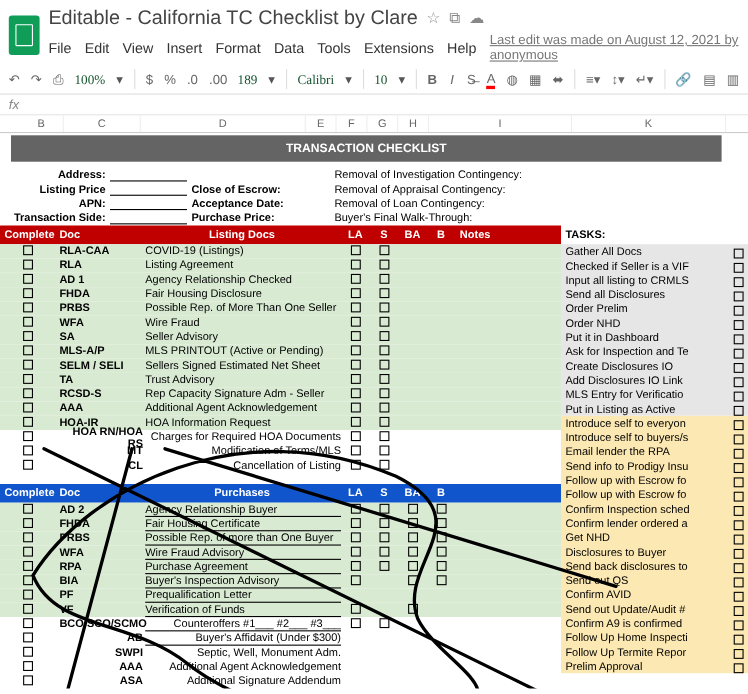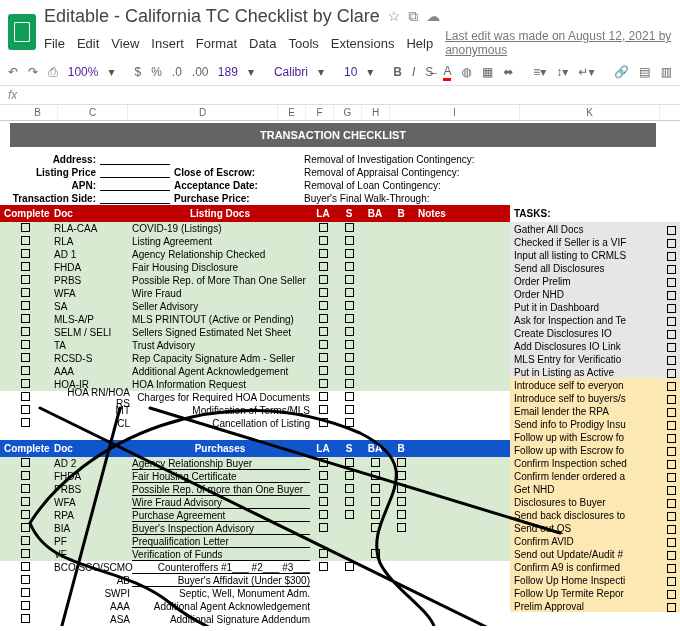--- a/index.html
+++ b/index.html
@@ -10,21 +10,21 @@
   .sheets-logo::after { content:""; position:absolute; inset:8px 6px; border:1.5px solid #fff; border-radius:1px; }
   .title-area { flex: 1; }
   .doc-title { font-size: 18px; color: #444; display: flex; align-items: center; gap: 8px; }
   .title-icons { display: flex; gap: 8px; color: #888; font-size: 14px; }
   .menu-row { display: flex; gap: 12px; font-size: 13px; color: #333; margin-top: 2px; align-items: center; }
   .last-edit { color: #777; text-decoration: underline; font-size: 12px; }
   
   .toolbar { display: flex; align-items: center; gap: 10px; padding: 4px 8px; border-bottom: 1px solid #ddd; font-size: 12px; color: #555; }
   .toolbar .sep { width:1px; height:18px; background:#ddd; }
   .toolbar .ico { width:16px; text-align:center; color:#666; cursor:pointer; }
-  .toolbar select, .toolbar .sel { border:none; font-size:12px; color:#4c1d95; background:none; }
+  .toolbar select, .toolbar .sel { border:none; font-size:12px; color:#14532d; background:none;font-family:Liberation Serif, serif; }
   
   .fx-row { display:flex; align-items:center; border-bottom:1px solid #ddd; padding:2px 8px; font-size:12px; color:#888; }
   .fx-row .fx { font-style:italic; margin-right:10px; }
   
   .col-headers { display:flex; border-bottom:1px solid #ccc; background:#fff; font-size:10px; color:#666; }
   .ch { text-align:center; border-right:1px solid #eee; padding:2px 0; }
   
   .sheet { position:relative; }
   
   .banner { background:#646464; color:#fff; font-weight:bold; text-align:center; padding:6px 0; font-size:11px; margin:2px 24px 6px 10px; }
@@ -37,21 +37,21 @@
   
   .section-header { display:flex; font-weight:bold; color:#fff; font-size:10px; }
   .section-header.red { background:#c00000; }
   .section-header.blue { background:#1155cc; }
   .sh { padding:3px 4px; }
   
   .row { display:flex; font-size:10px; align-items:center; height:13px; }
   .row.green { background:#d9ead3; }
   .row.white { background:#fff;text-align:right; }
   .c-complete { width:50px; text-align:center; }
-  .c-doc { width:80px; padding-left:4px; font-weight:normal; }
+  .c-doc { width:80px; padding-left:4px; font-weight:bold; }
   .c-listing { width:180px; padding-left:2px; }
   .c-la, .c-s, .c-ba, .c-b { width:26px; text-align:center; }
   .c-notes { width:60px; }
   .chk { display:inline-block; width:9px; height:9px; border:1.2px solid #000; }
   .ul { border-bottom:1px solid #000; display:inline-block; width:100%; }
   
   .tasks-header { font-weight:bold; padding:3px 4px; font-size:10px; background:#fff; }
   .task-row { display:flex; align-items:flex-end; font-size:10px; height:13px; padding-left:4px; }
   .task-row .txt { flex:1; white-space:nowrap; overflow:hidden; }
   .task-row .tchk { width:9px; height:9px; border:1.2px solid #000; margin-right:4px; }

